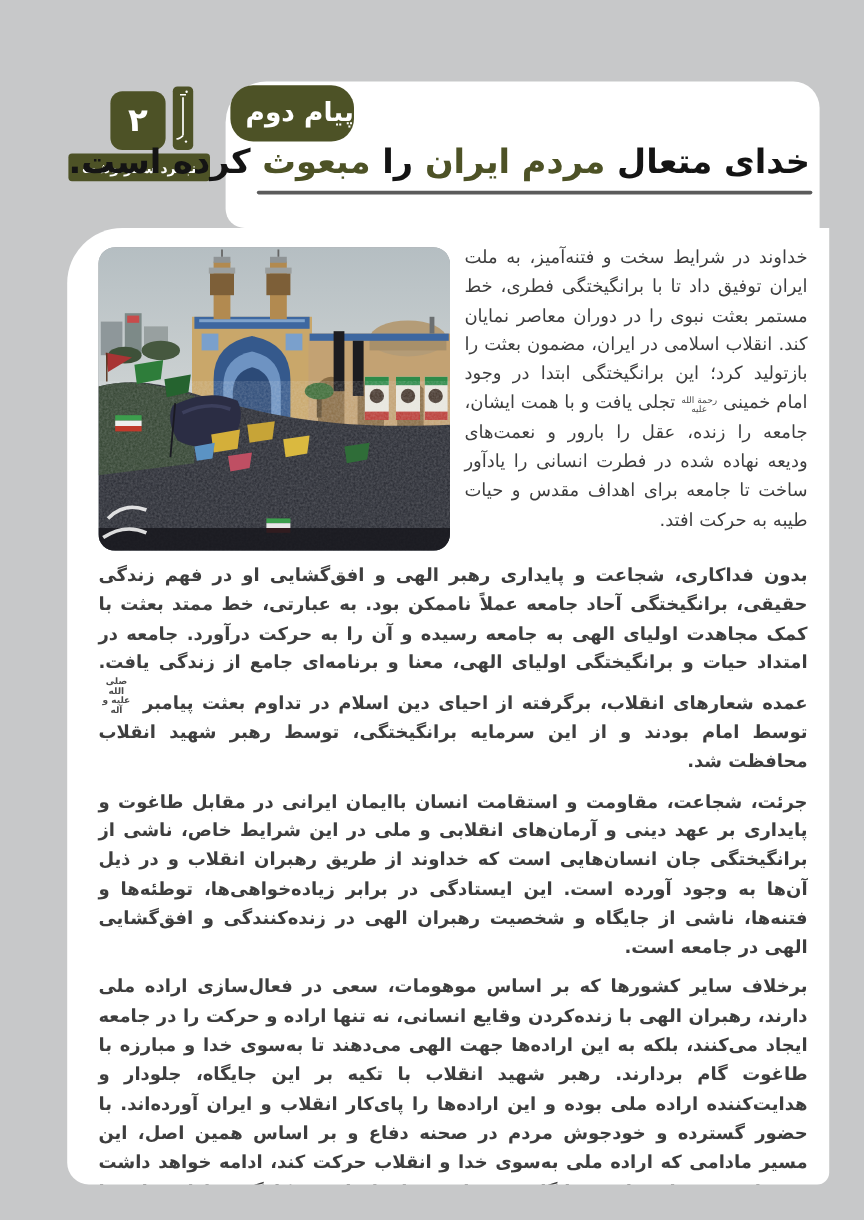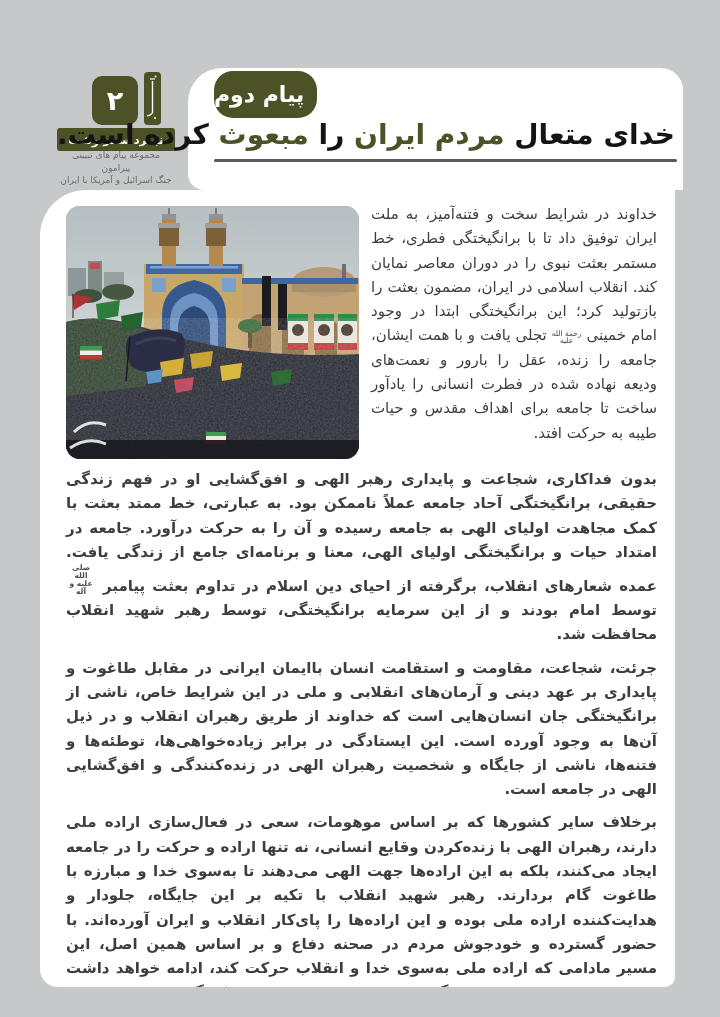--- a/index.html
+++ b/index.html
@@ -15,30 +15,30 @@
               border-radius:4px;display:flex;align-items:center;justify-content:center;}
   .series-bar{position:absolute;left:57px;top:128px;width:118px;height:23px;background:var(--accent);
               border-radius:3px;display:flex;align-items:center;justify-content:center;}
   .series-bar span{color:#fff;font-size:11.5px;font-weight:bold;white-space:nowrap;}
   .series-sub{position:absolute;left:57px;top:149px;width:118px;text-align:center;
               color:#6b6b6b;font-size:9px;line-height:12.5px;}
 
   
   .panel{position:absolute;left:188px;top:68px;width:495px;height:122px;background:#fff;
          border-radius:34px 22px 0 16px;}
-  .badge{position:absolute;top:3px;left:26px;width:103px;height:47px;background:var(--accent);
-         border-radius:19px;display:flex;align-items:center;justify-content:flex-end;}
+  .badge{position:absolute;top:3px;left:4px;width:103px;height:47px;background:var(--accent);
+         border-radius:19px;display:flex;align-items:center;justify-content:flex-start;}
   .badge span{color:#fff;font-size:22px;font-weight:bold;}
   .title{margin:52px 8px 0 26px;text-align:left;font-size:28px;font-weight:bold;color:#141414;
          line-height:1.1;white-space:nowrap;direction:rtl;}
   .title .accent{color:var(--accent);}
   .rule{margin:8px 6px 0 26px;height:3px;background:#5b5b5b;border-radius:2px;}
 
   
-  .card{position:absolute;left:40px;top:190px;width:635px;height:797px;background:#fff;
+  .card{position:absolute;left:56px;top:190px;width:635px;height:797px;background:#fff;
         border-radius:46px 0 10px 18px;padding:12px 18px 0 26px;box-sizing:border-box;overflow:hidden;}
   .article{direction:rtl;}
   .photo{float:left;margin:4px 12px 8px 0;width:293px;height:253px;border-radius:14px;
          overflow:hidden;background:#9aa0a4;}
   .photo svg{display:block;width:100%;height:100%;}
   .para{margin:0 0 9px;font-size:15px;line-height:1.62;color:#3e3e3e;text-align:justify;
         text-justify:inter-word;}
   .para.clear{clear:left;font-weight:bold;}
   .honorific{display:inline-block;width:30px;font-size:7.5px;line-height:1.05;vertical-align:-3px;
              text-align:center;color:#4a4a4a;}
@@ -57,24 +57,20 @@
         <line x1="8.5" y1="9" x2="8.5" y2="41" stroke="#fff" stroke-width="1.4"></line>
         <line x1="6" y1="7" x2="11" y2="7" stroke="#fff" stroke-width="1.2"></line>
         <circle cx="11.5" cy="4.5" r="1" fill="#fff"></circle>
         <path d="M8.5 41 q-3.5 3.5 -5.5 2.5" stroke="#fff" stroke-width="1.3" fill="none"></path>
         <circle cx="11" cy="46" r="1" fill="#fff"></circle>
       </svg>
     </div>
     <div class="series-bar">
       <span>نبــرد ســرنوشت</span>
     </div>
-    <div class="series-sub">
-      <div>مجموعه پیام های تبیینی پیرامون</div>
-      <div>جنگ اسرائیل و آمریکا با ایران</div>
-    </div>
   </aside>
 
   <header class="panel">
     <div class="badge">
       <span>پیام دوم</span>
     </div>
     <h1 class="title" id="title"><span>خدای متعال </span><span class="accent">مردم ایران</span><span> را </span><span class="accent">مبعوث</span><span> کرده است.</span></h1>
     <div class="rule"></div>
   </header>
 

